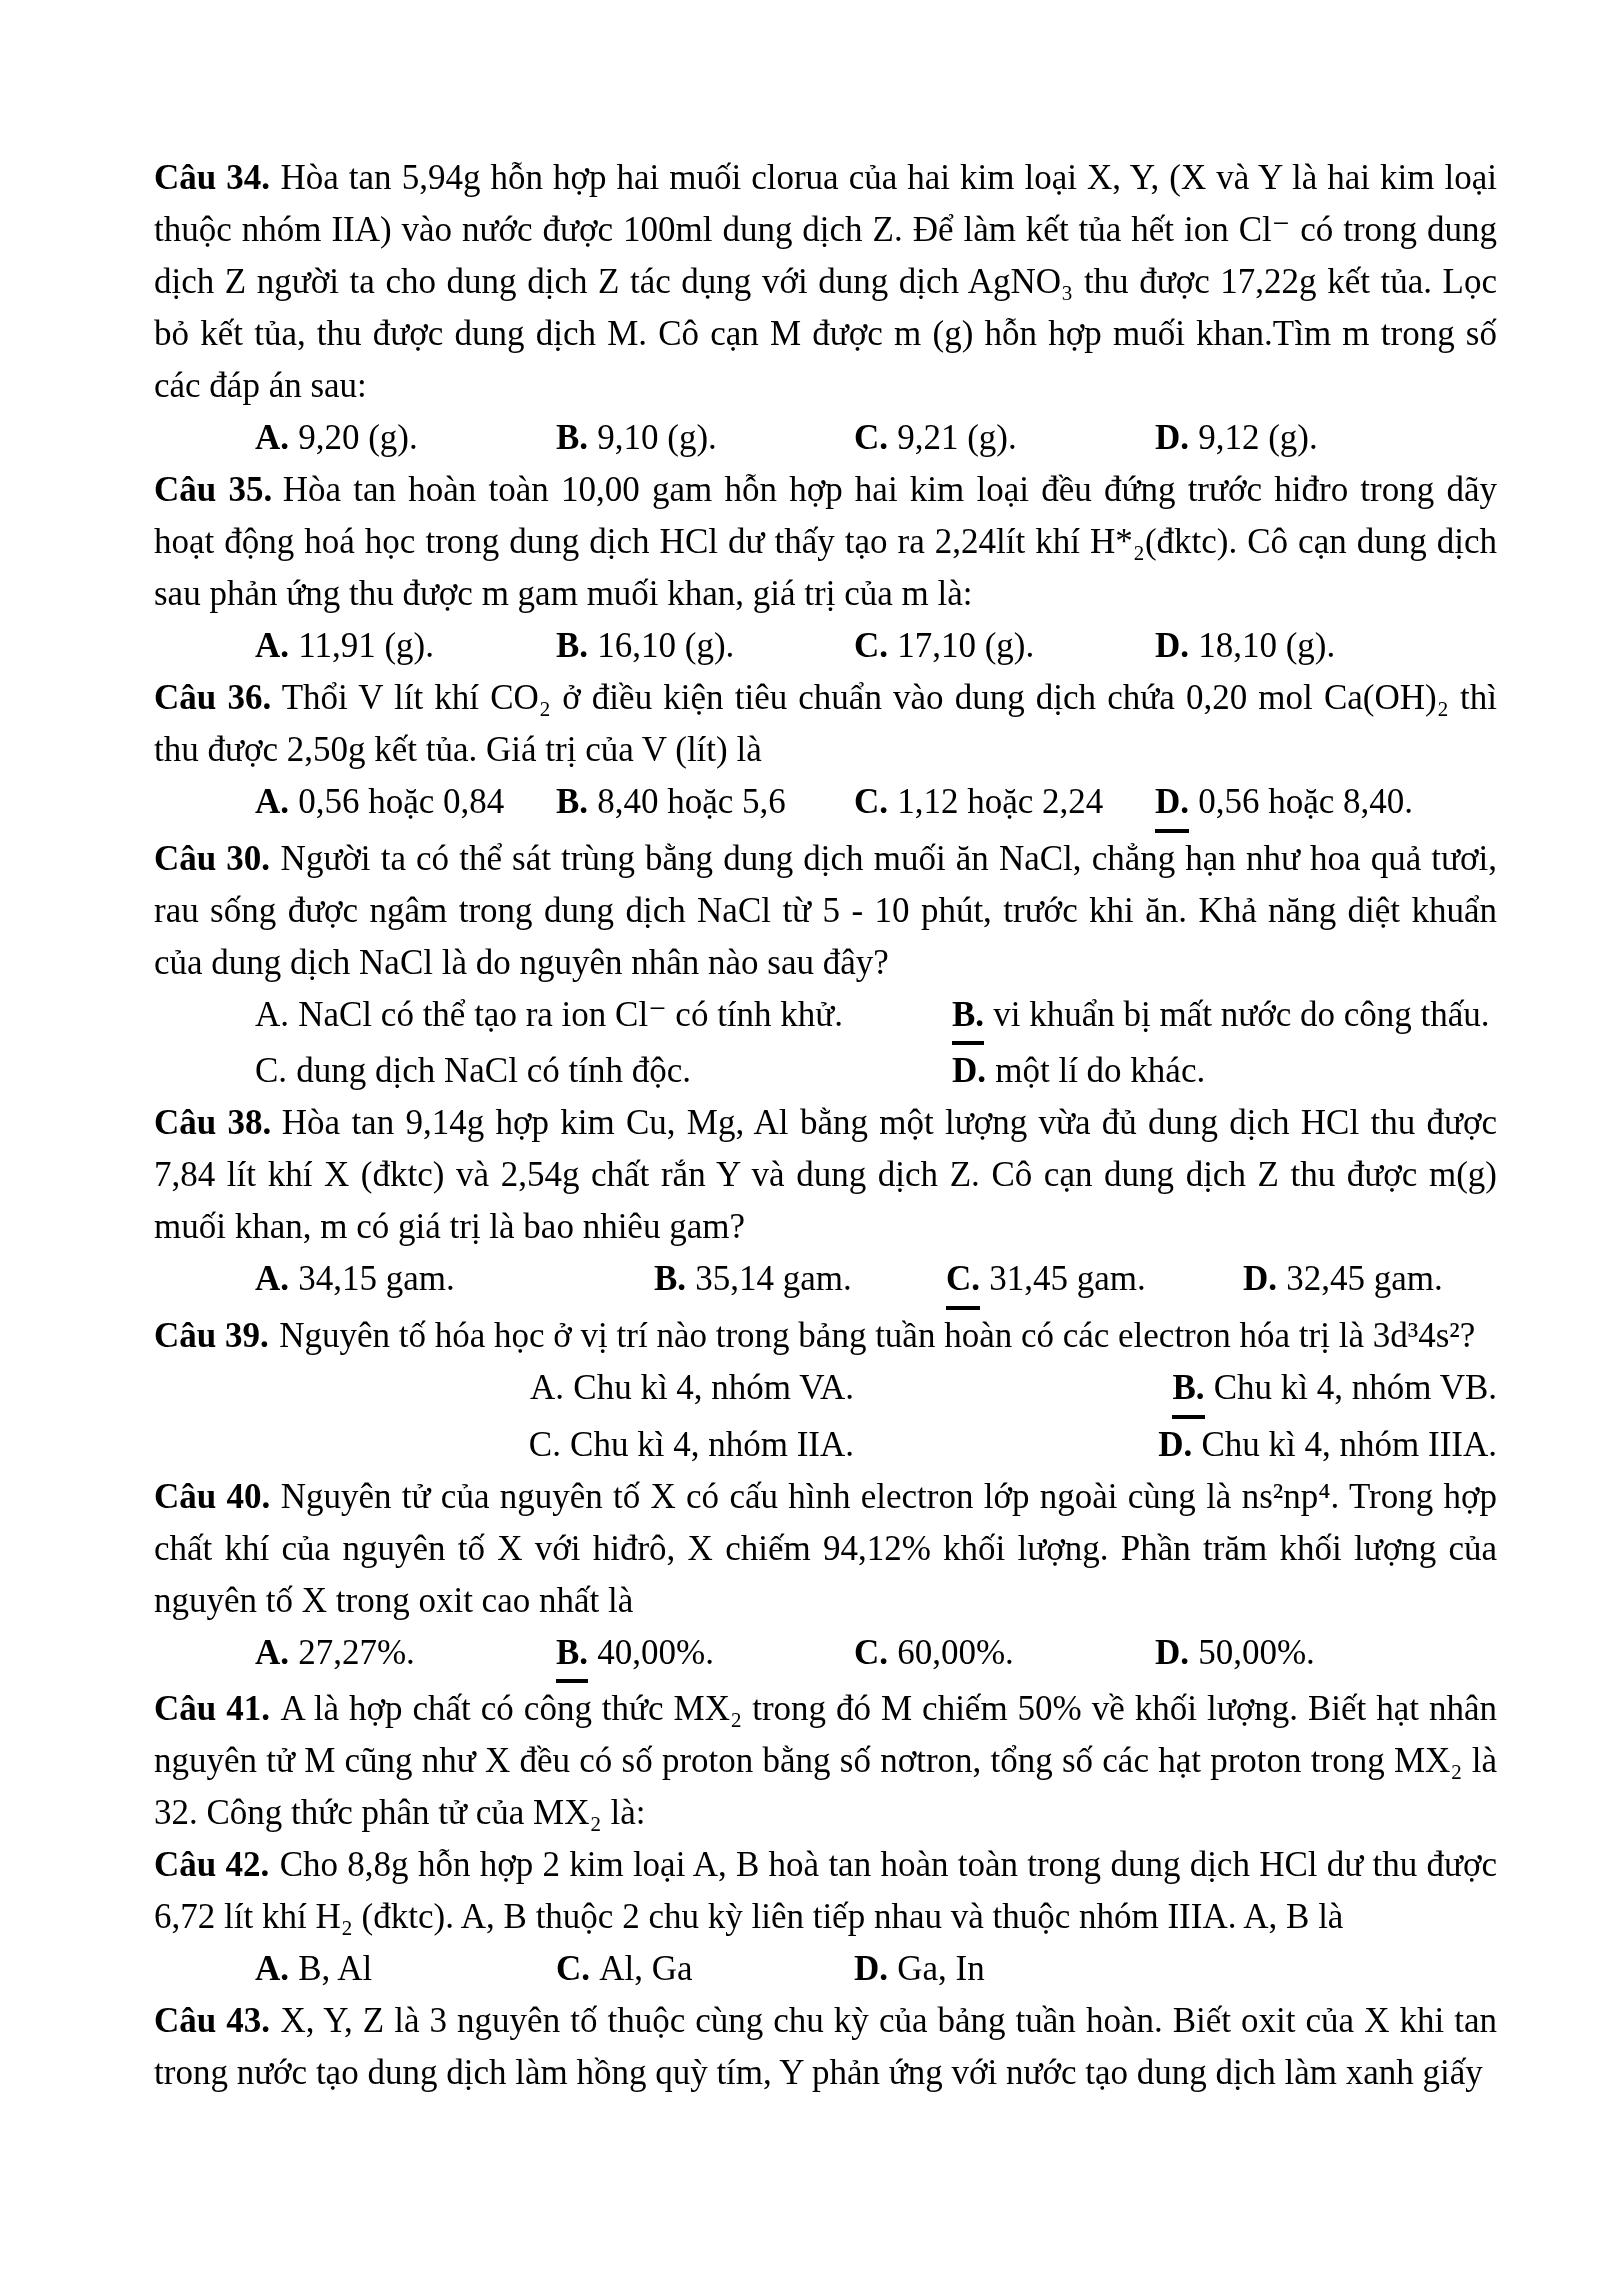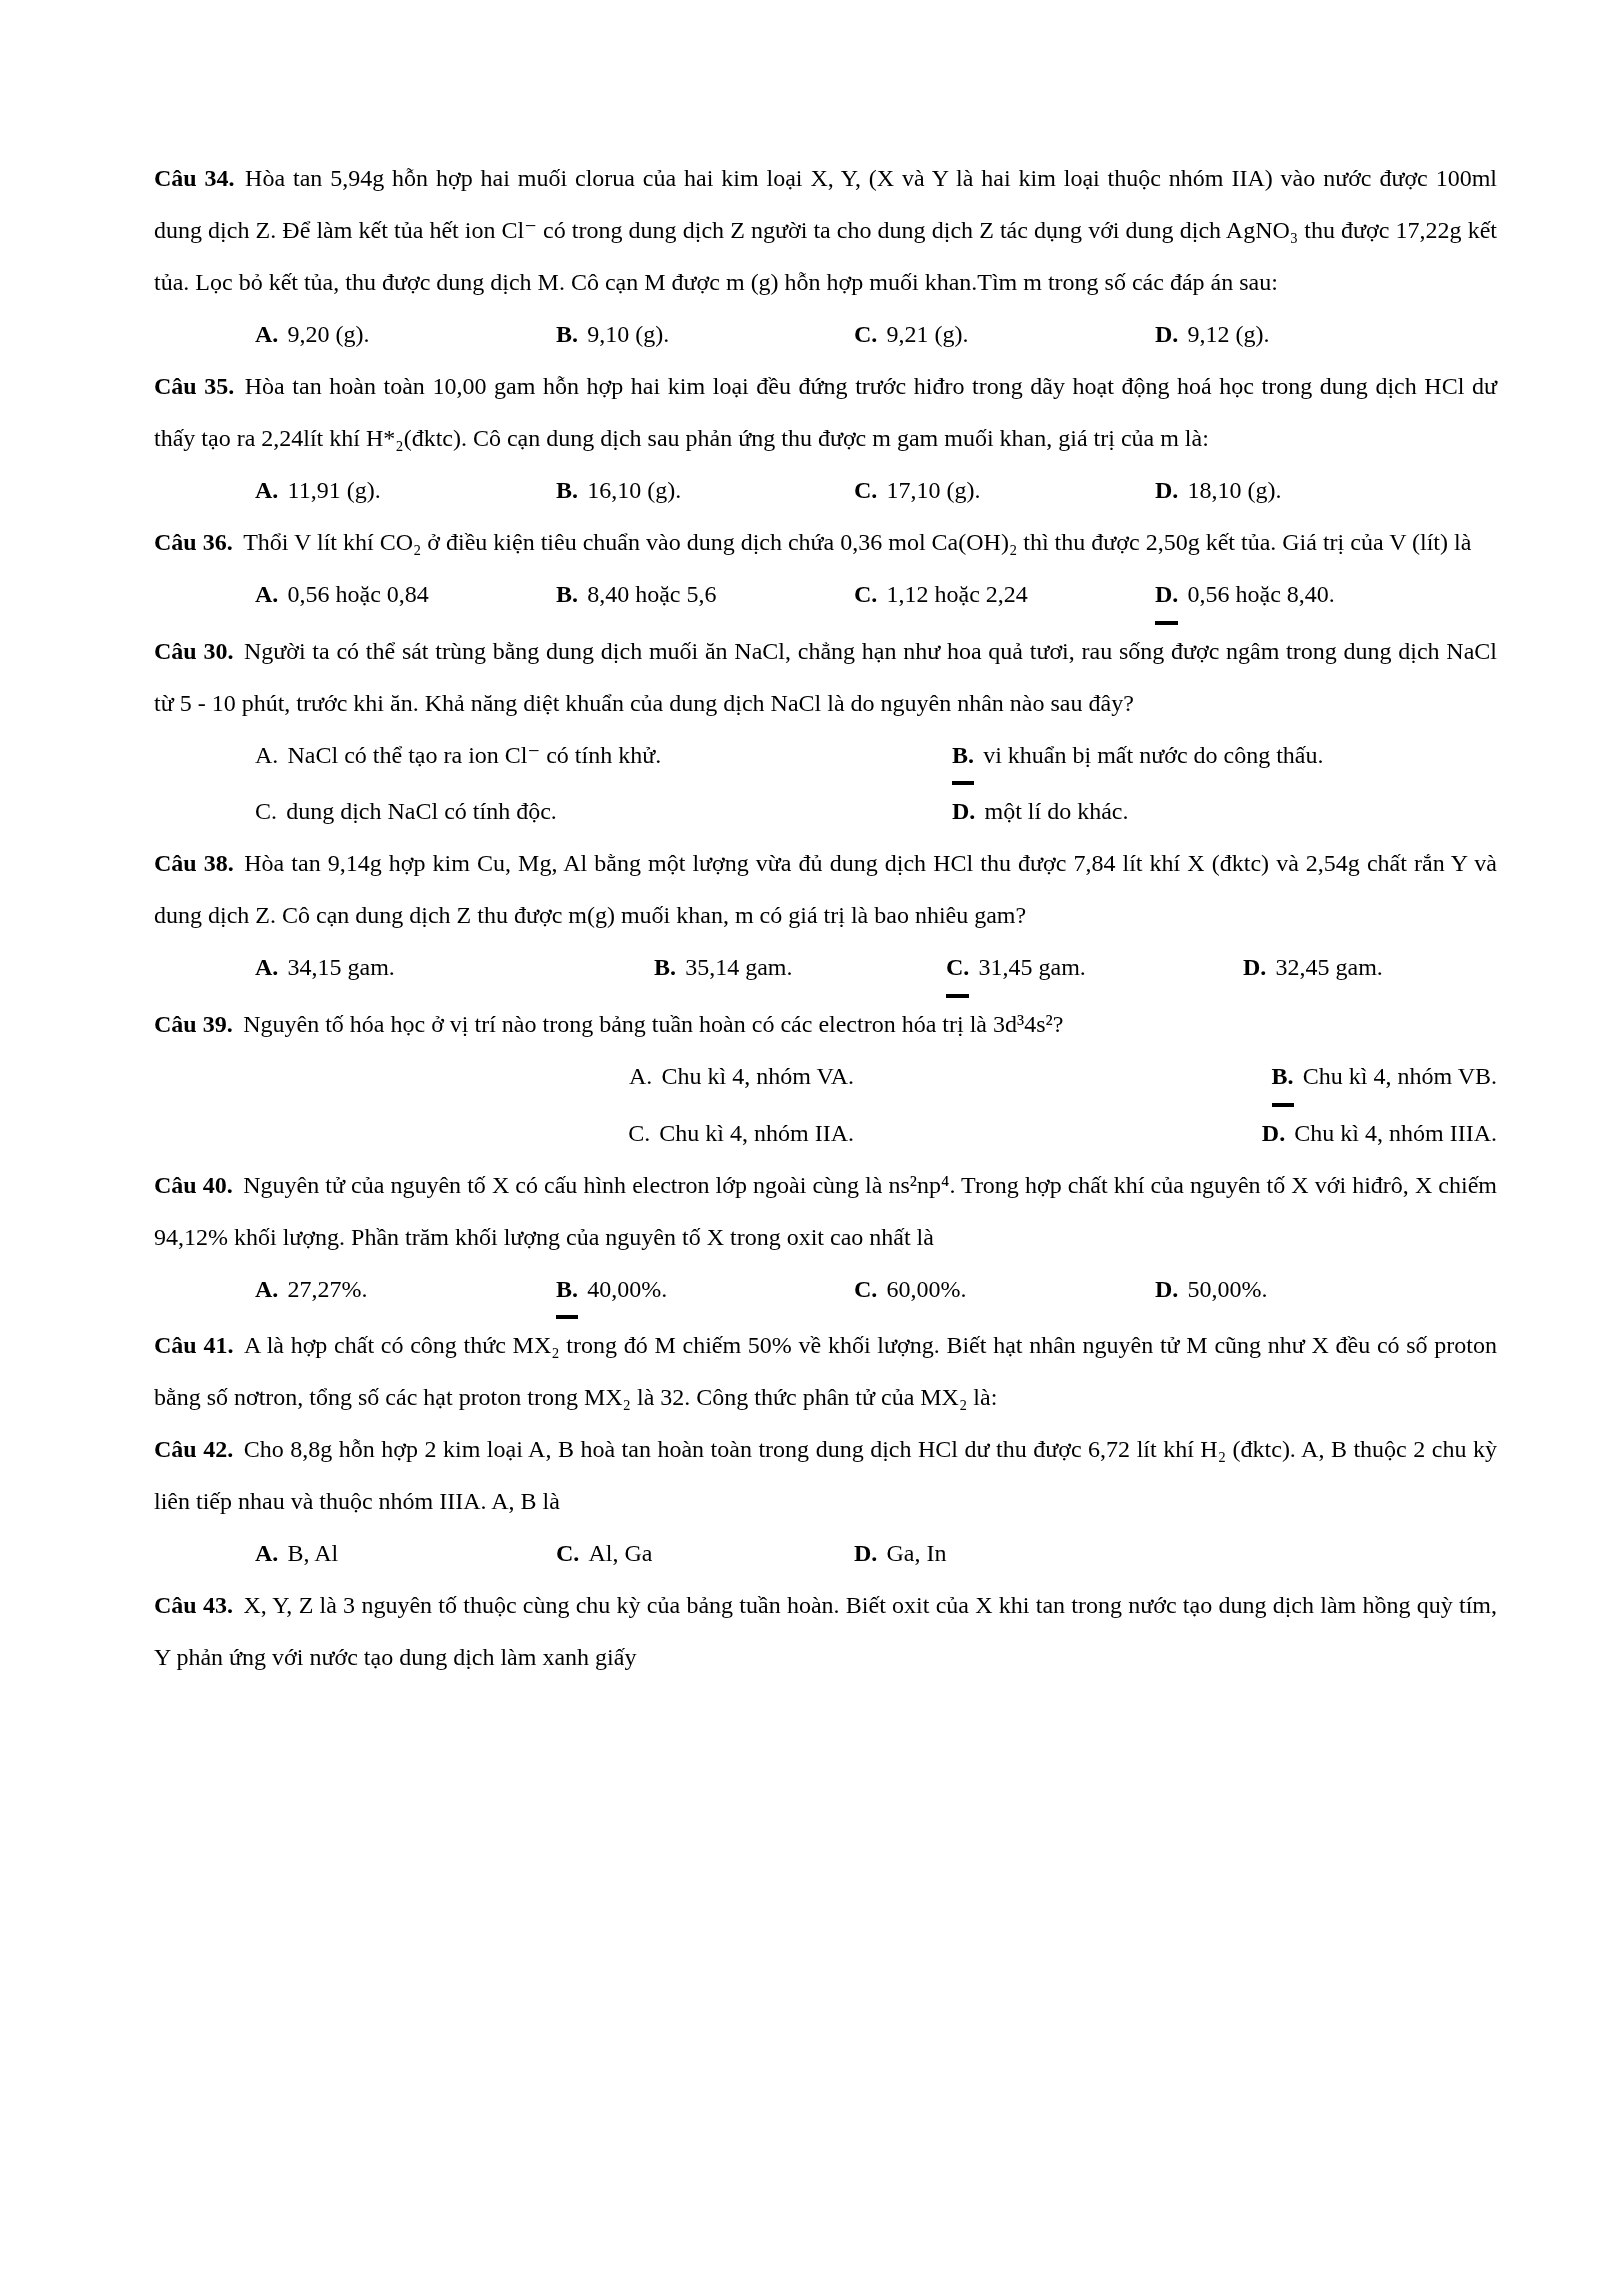--- a/index.html
+++ b/index.html
@@ -10,21 +10,21 @@
     overflow: hidden;
     background: #ffffff;
   }
   .page {
     position: relative;
     width: 1623px;
     height: 2295px;
     background: #ffffff;
     color: #000000;
     font-family: "Liberation Serif", "DejaVu Serif", serif;
-    font-size: 24px;
+    font-size: 35px;
     line-height: 52px;
     box-sizing: border-box;
     padding: 152px 126px 0 154px;
     overflow: hidden;
   }
   .question { margin: 0; }
   .qtext {
     margin: 0;
     text-align: justify;
   }
@@ -71,21 +71,21 @@
     <p class="qtext"><span class="qlabel">Câu 35.</span><span>Hòa tan hoàn toàn 10,00 gam hỗn hợp hai kim loại đều đứng trước hiđro trong dãy hoạt động hoá học trong dung dịch HCl dư thấy tạo ra 2,24lít khí H*₂(đktc). Cô cạn dung dịch sau phản ứng thu được m gam muối khan, giá trị của m là:</span></p>
     <div class="opts row4-a">
       <span class="opt"><span class="letter bold">A.</span><span class="otext">11,91 (g).</span></span>
       <span class="opt"><span class="letter bold">B.</span><span class="otext">16,10 (g).</span></span>
       <span class="opt"><span class="letter bold">C.</span><span class="otext">17,10 (g).</span></span>
       <span class="opt"><span class="letter bold">D.</span><span class="otext">18,10 (g).</span></span>
     </div>
   </div>
 
   <div class="question">
-    <p class="qtext"><span class="qlabel">Câu 36.</span><span>Thổi V lít khí CO₂ ở điều kiện tiêu chuẩn vào dung dịch chứa 0,36 mol Ca(OH)₂ thì thu được 2,50g kết tủa. Giá trị của V (lít) là</span></p>
+    <p class="qtext"><span class="qlabel">Câu 36.</span><span>Thổi V lít khí CO₂ ở điều kiện tiêu chuẩn vào dung dịch chứa 0,20 mol Ca(OH)₂ thì thu được 2,50g kết tủa. Giá trị của V (lít) là</span></p>
     <div class="opts row4-a">
       <span class="opt"><span class="letter bold">A.</span><span class="otext">0,56 hoặc 0,84</span></span>
       <span class="opt"><span class="letter bold">B.</span><span class="otext">8,40  hoặc 5,6</span></span>
       <span class="opt"><span class="letter bold">C.</span><span class="otext">1,12 hoặc 2,24</span></span>
       <span class="opt"><span class="letter bold underlined">D.</span><span class="otext">0,56 hoặc 8,40.</span></span>
     </div>
   </div>
 
   <div class="question">
     <p class="qtext"><span class="qlabel">Câu 30.</span><span>Người ta có thể sát trùng bằng dung dịch muối ăn NaCl, chẳng hạn như hoa quả tươi, rau sống được ngâm trong dung dịch NaCl từ 5 - 10 phút, trước khi ăn. Khả năng diệt khuẩn của dung dịch NaCl là do nguyên nhân nào sau đây?</span></p>

